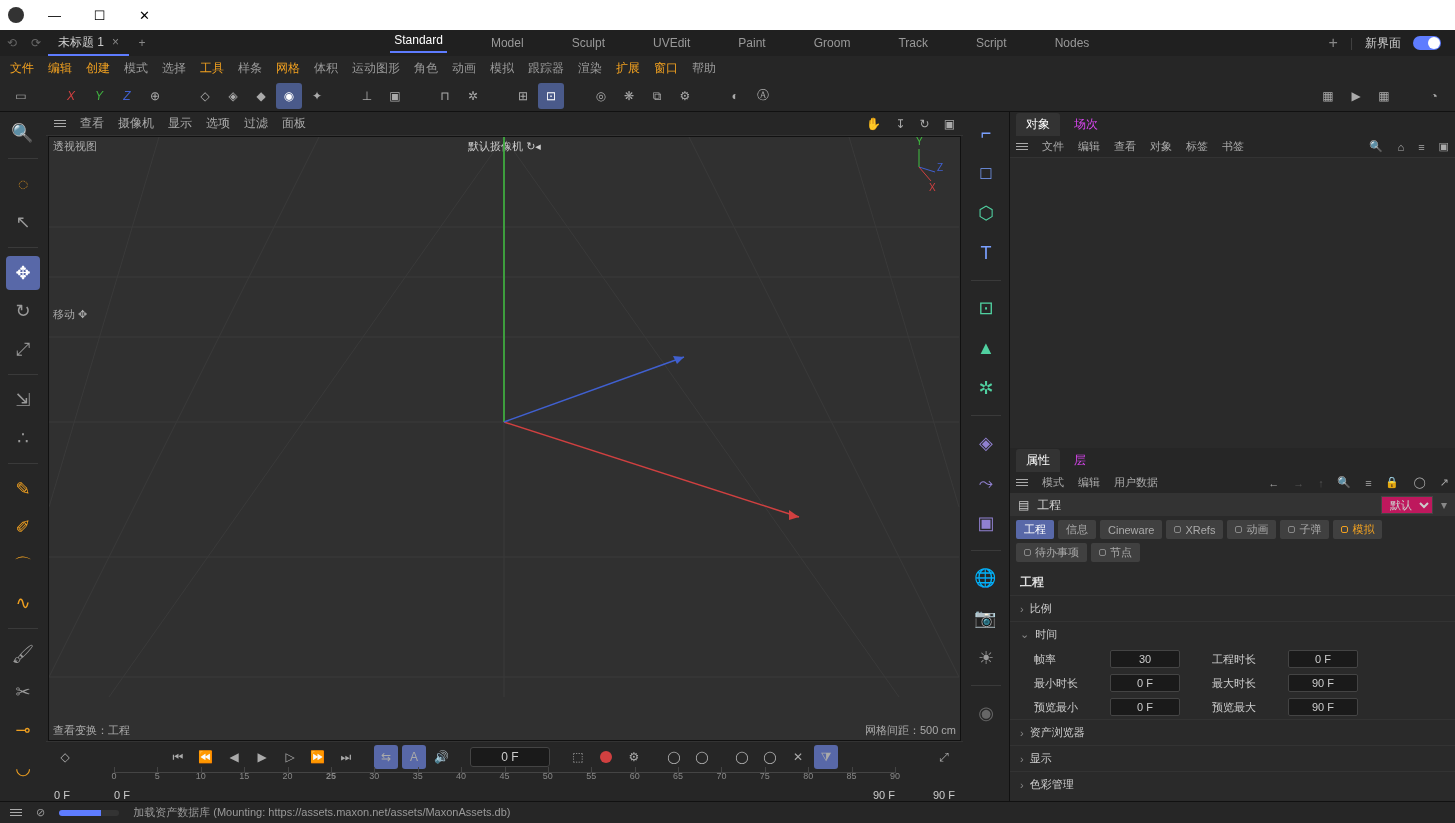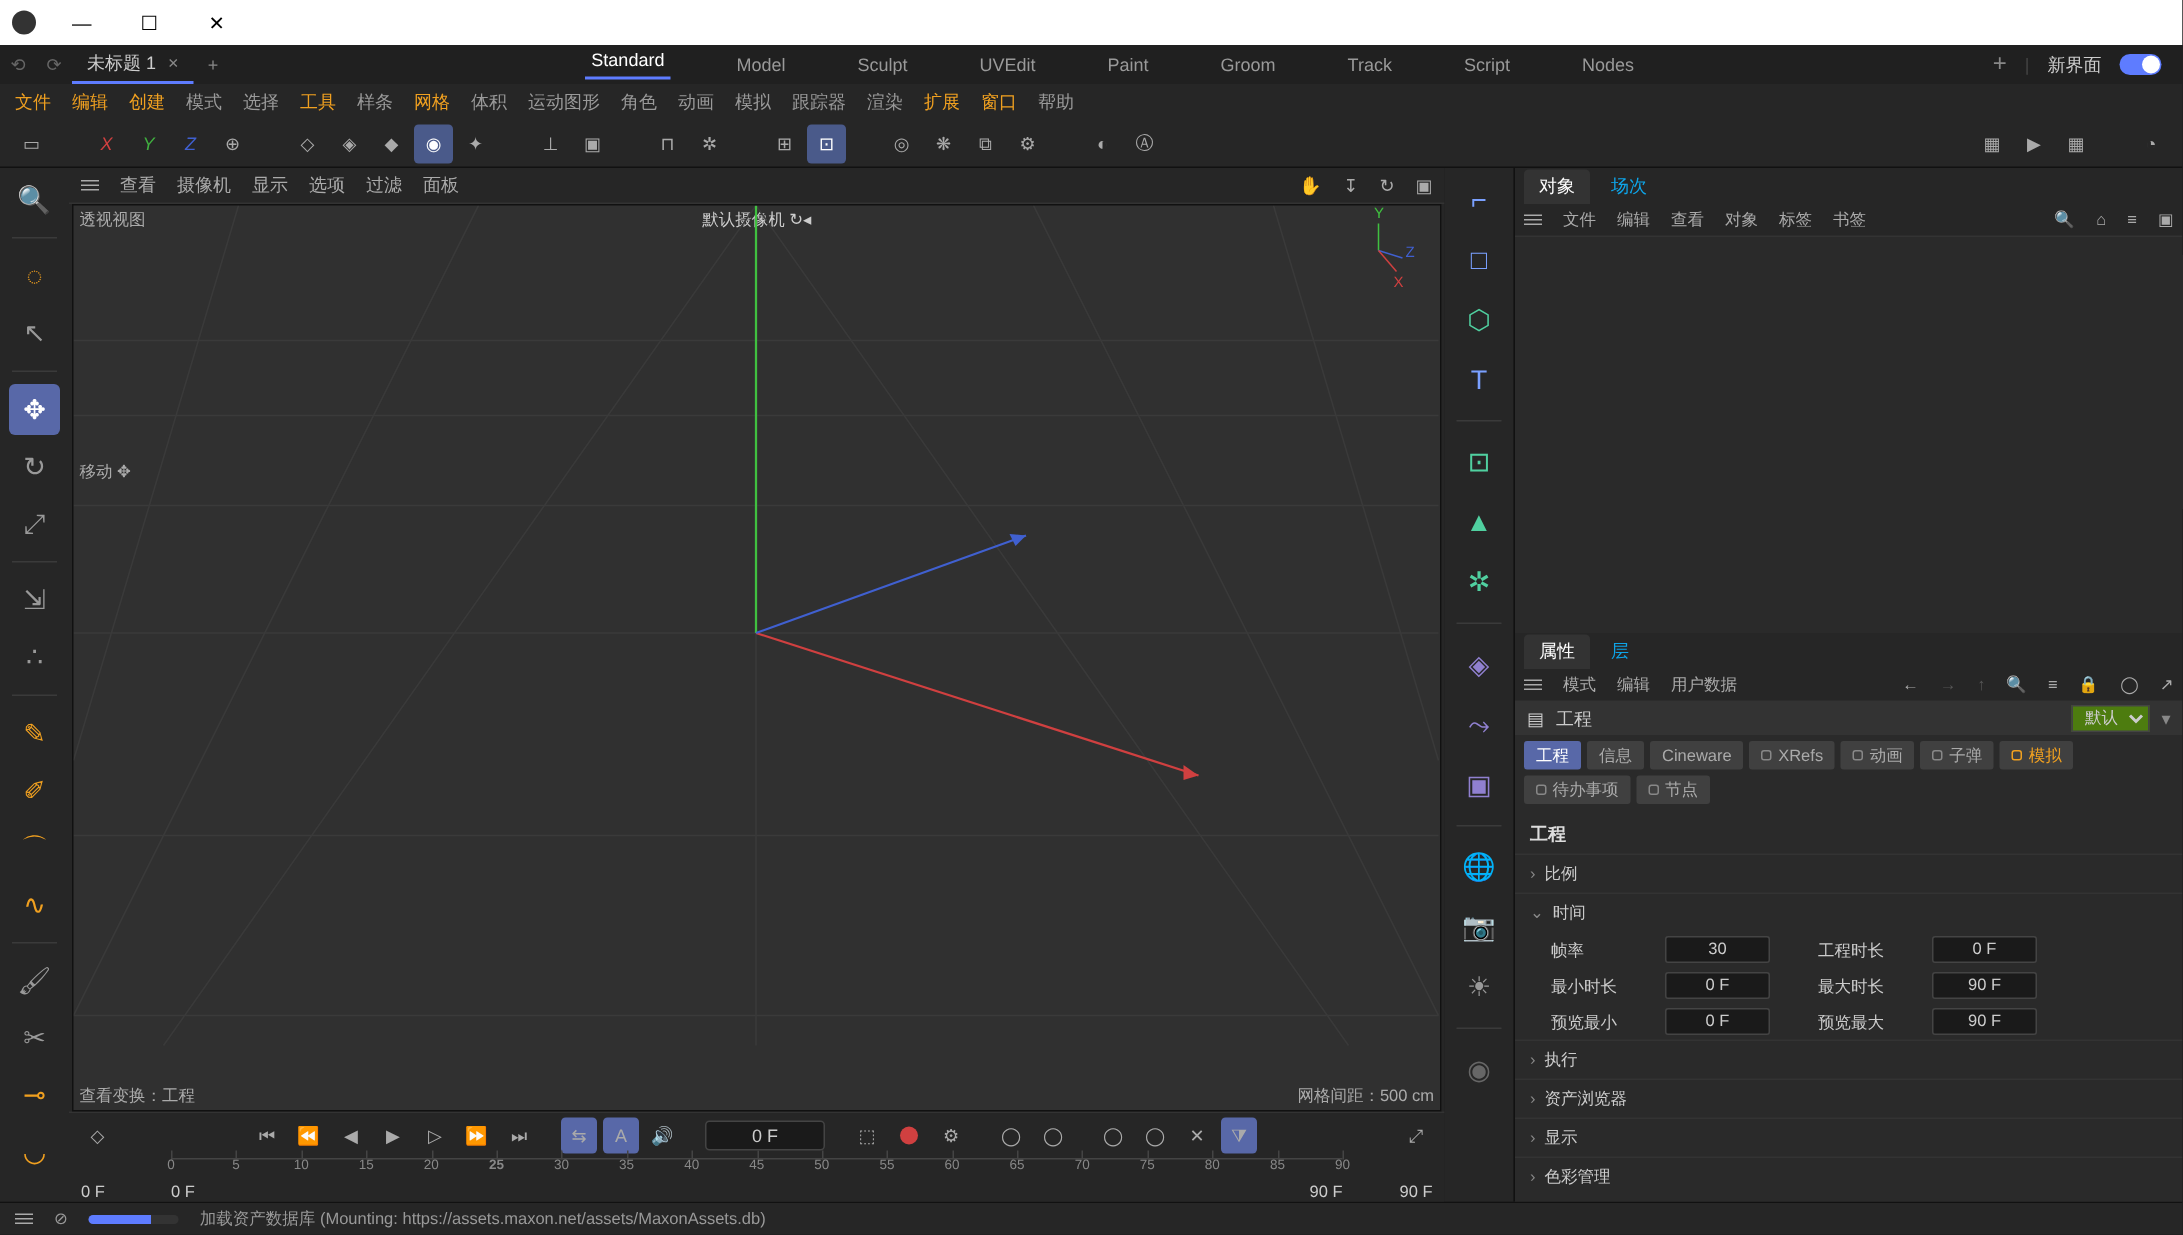--- a/index.html
+++ b/index.html
@@ -50,28 +50,28 @@
 .tl-btn.red svg circle { fill: #d04040; }
 .tl-field { width: 80px; height: 20px; background: #1a1a1a; border: 1px solid #444; color: #ccc; text-align: center; line-height: 18px; border-radius: 3px; }
 .tl-track { flex: 1; position: relative; margin: 0 8px; }
 .tl-ruler { height: 14px; position: relative; border-top: 1px solid #444; margin: 0 60px; }
 .tl-ruler .tick { position: absolute; top: -2px; font-size: 9px; color: #888; transform: translateX(-50%); }
 .tl-ruler .line { position: absolute; top: -6px; width: 1px; height: 6px; background: #444; }
 .tl-lbl { position: absolute; bottom: 0; font-size: 11px; color: #ccc; }
 .right-tools { width: 46px; background: #262626; display: flex; flex-direction: column; align-items: center; padding-top: 4px; gap: 6px; }
 .right-panel { width: 446px; background: #262626; border-left: 1px solid #111; display: flex; flex-direction: column; }
 .panel-tabs { height: 24px; display: flex; align-items: center; padding: 0 6px; gap: 4px; }
-.panel-tab { padding: 3px 10px; color: #0ea5e9; border-radius: 3px 3px 0 0; }
+.panel-tab { padding: 3px 10px; color: #d946ef; border-radius: 3px 3px 0 0; }
 .panel-tab.active { background: #333; color: #fff; }
 .panel-menu { height: 22px; display: flex; align-items: center; padding: 0 6px; gap: 14px; color: #aaa; font-size: 11px; border-bottom: 1px solid #333; }
 .panel-menu .spacer { flex: 1; }
 .obj-body { flex: 1; background: #2a2a2a; min-height: 240px; }
 .attr-header { height: 22px; display: flex; align-items: center; padding: 0 8px; gap: 8px; background: #333; }
 .attr-header .spacer { flex: 1; }
-.attr-header select { background: #4d7c0f; color: #ccc; border: 1px solid #444; font-size: 11px; padding: 1px 4px; }
+.attr-header select { background: #be185d; color: #ccc; border: 1px solid #444; font-size: 11px; padding: 1px 4px; }
 .attr-tabs { display: flex; flex-wrap: wrap; gap: 4px; padding: 4px 6px; background: #2a2a2a; }
 .attr-tab { padding: 2px 8px; background: #404040; color: #aaa; border-radius: 2px; font-size: 11px; display: flex; align-items: center; gap: 4px; }
 .attr-tab.active { background: #5868a8; color: #fff; }
 .attr-tab .dot { width: 7px; height: 7px; border: 1px solid #888; border-radius: 2px; }
 .attr-tab .dot.orange { border-color: #f0a020; }
 .attr-section { background: #2a2a2a; padding: 4px 0; }
 .attr-title { padding: 4px 10px; font-weight: bold; color: #ddd; font-size: 12px; }
 .attr-row { display: flex; align-items: center; padding: 3px 10px 3px 24px; gap: 6px; font-size: 11px; }
 .attr-row .lbl { width: 70px; color: #ccc; }
 .attr-row .fld { width: 70px; height: 18px; background: #1a1a1a; border: 1px solid #444; color: #ccc; text-align: center; line-height: 16px; border-radius: 2px; }
@@ -486,21 +486,20 @@
         <span class="lbl">最大时长</span>
         <div class="fld">90 F</div>
       </div>
       <div class="attr-row">
         <span class="lbl">预览最小</span>
         <div class="fld">0 F</div>
         <div style="width:20px"></div>
         <span class="lbl">预览最大</span>
         <div class="fld">90 F</div>
       </div>
-      <div class="attr-collapse">执行</div>
       <div class="attr-collapse">资产浏览器</div>
       <div class="attr-collapse">显示</div>
       <div class="attr-collapse">色彩管理</div>
     </div>
   </div>
 </div>
 
 <div class="statusbar">
   <div class="ham">
       <span></span>

